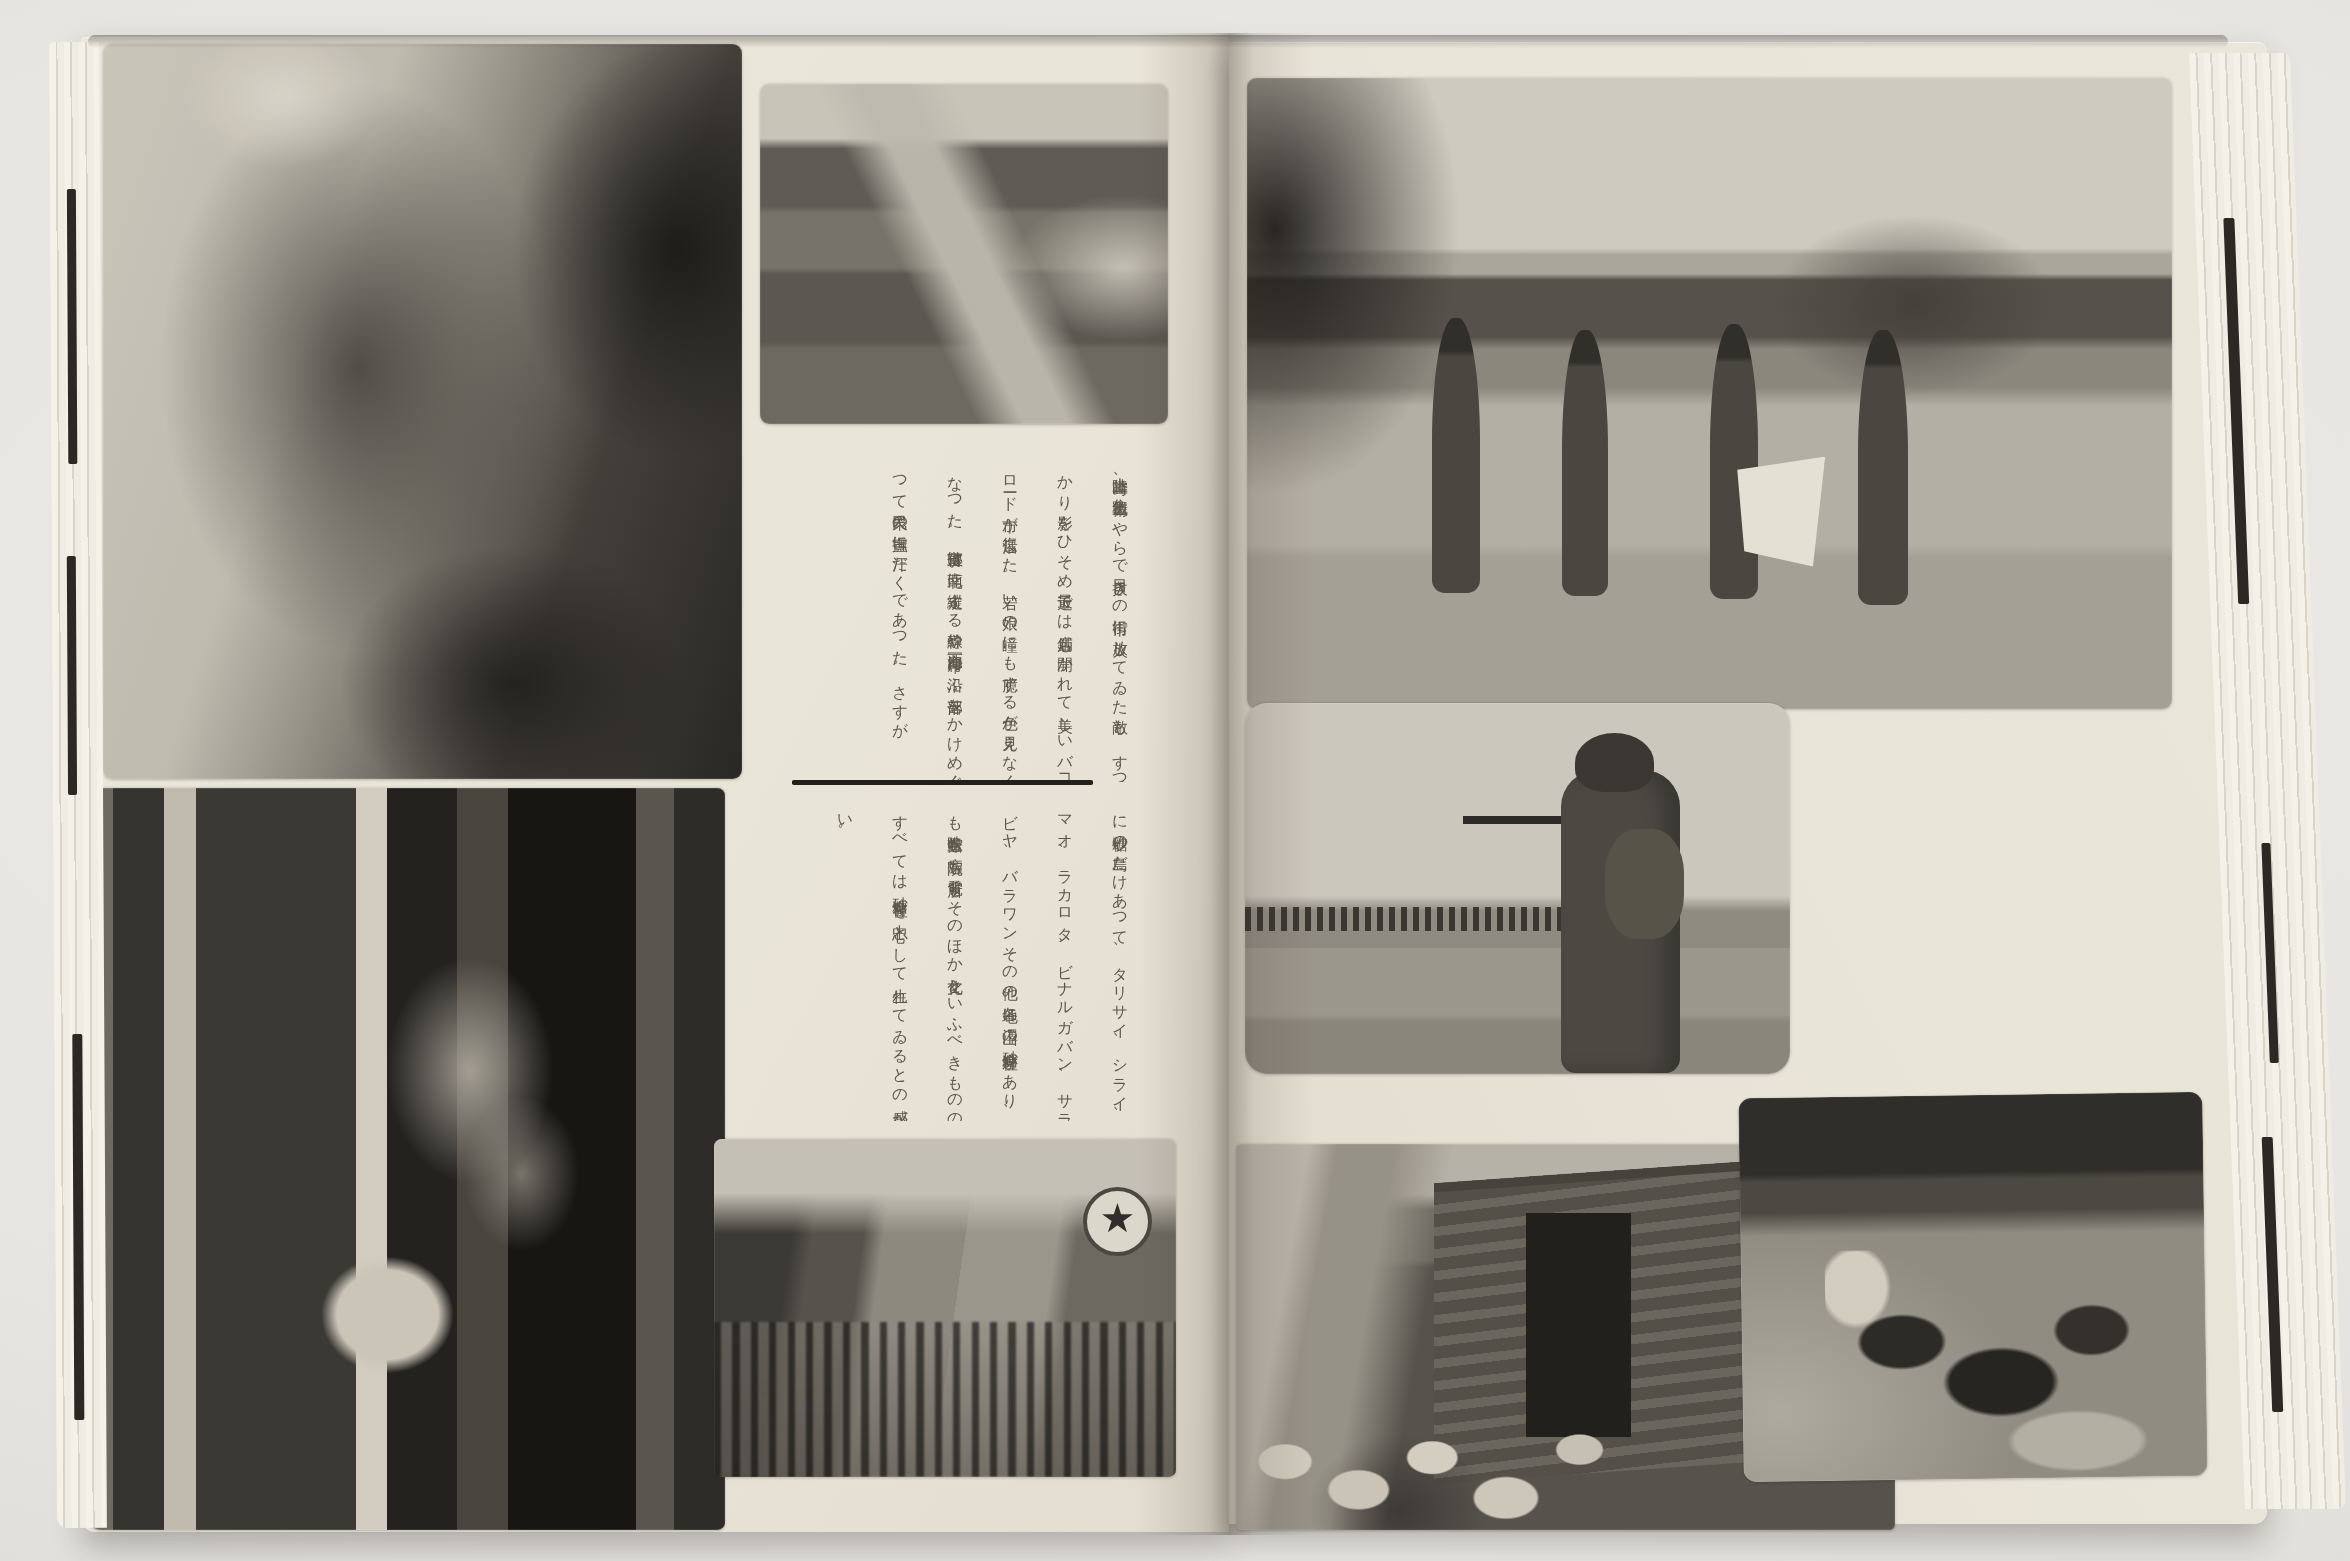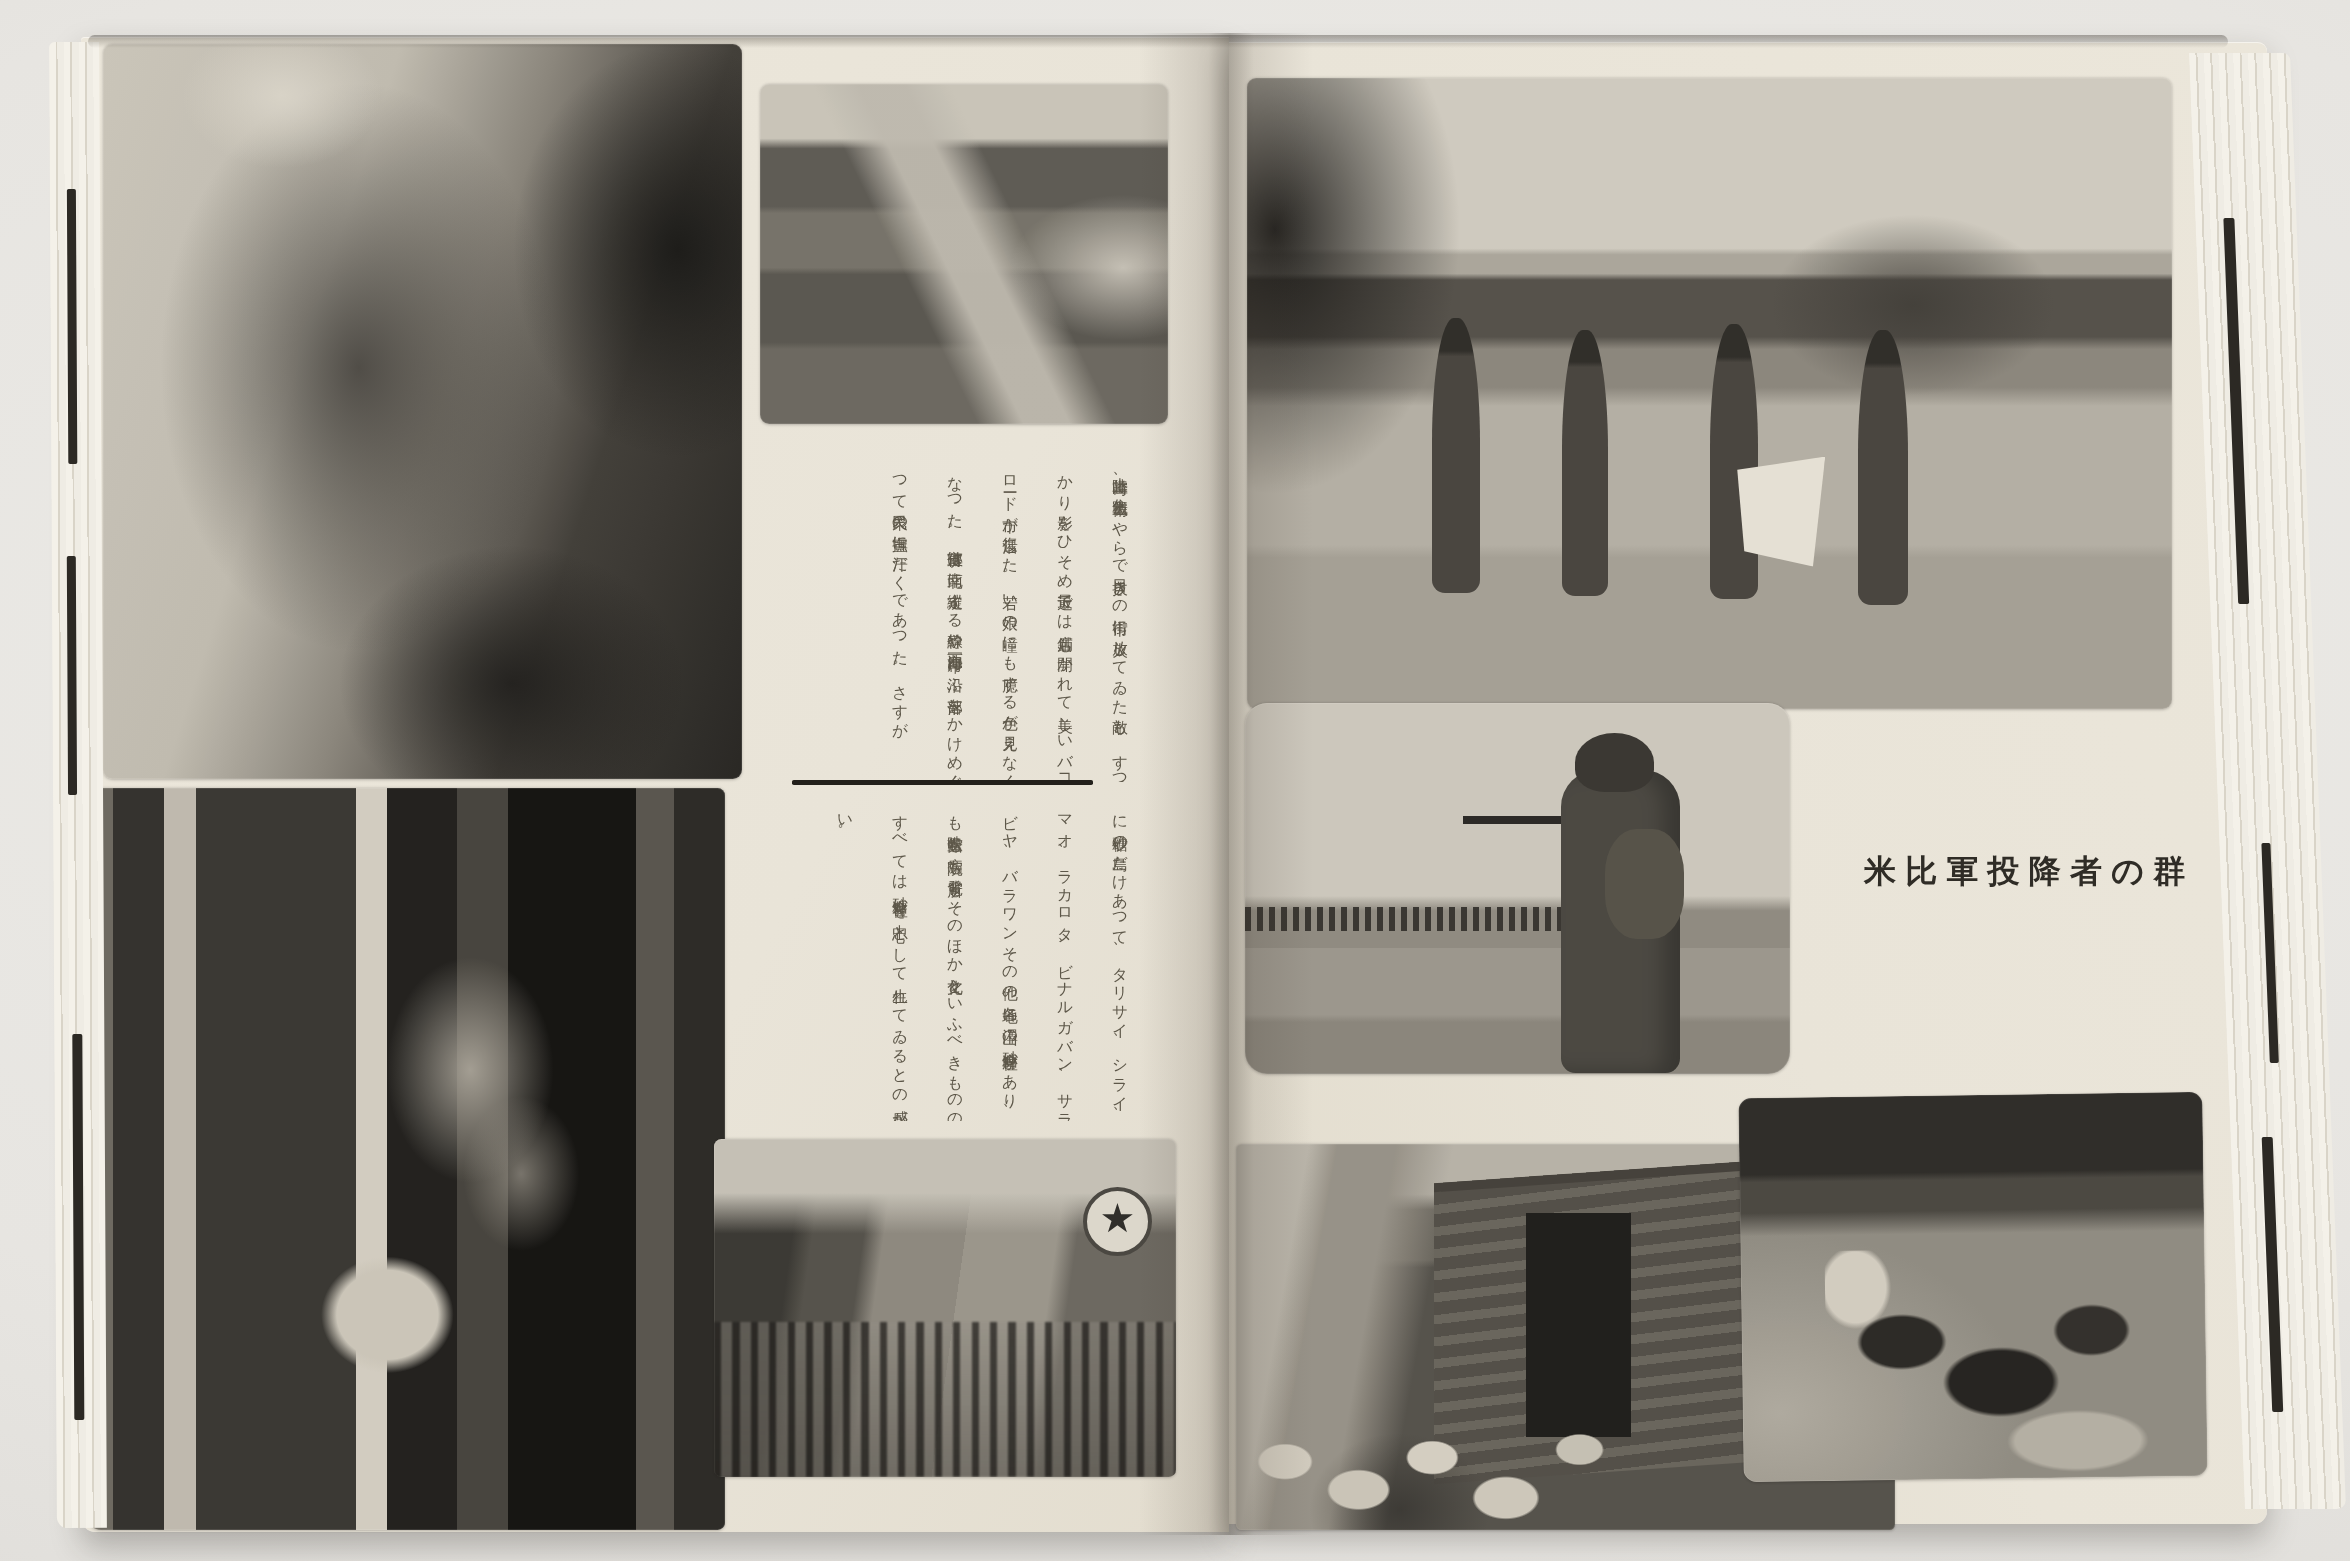--- a/index.html
+++ b/index.html
@@ -175,21 +175,20 @@
   <div class="photo" id="ph-R3" title="Crowd in straw hats around a wooden boxcar as a man climbs down">
     <div class="accent boxcar"></div>
     <div class="accent boxcar-door"></div>
     <div class="accent hats"></div>
   </div>
 
   <div class="photo" id="ph-R4" title="Surrendered troops resting on grass among baggage and bundles">
     <div class="accent bundles"></div>
   </div>
 
-  <div id="caption-right">米比軍投降者の群</div>
 
   <div class="fore-edge" id="fore-edge-left">
     <div class="edge-dash" id="dashL1"></div>
     <div class="edge-dash" id="dashL2"></div>
     <div class="edge-dash" id="dashL3"></div>
   </div>
   <div class="fore-edge" id="fore-edge-right">
     <div class="edge-dash" id="dashR1"></div>
     <div class="edge-dash" id="dashR2"></div>
     <div class="edge-dash" id="dashR3"></div>

